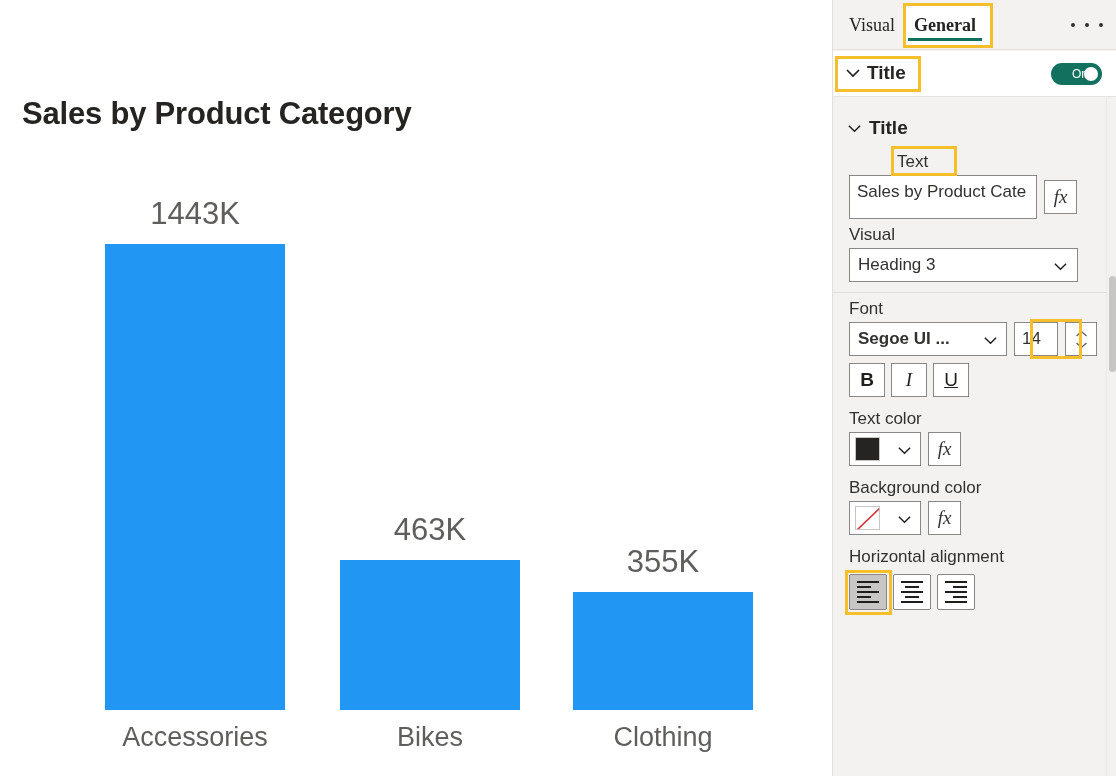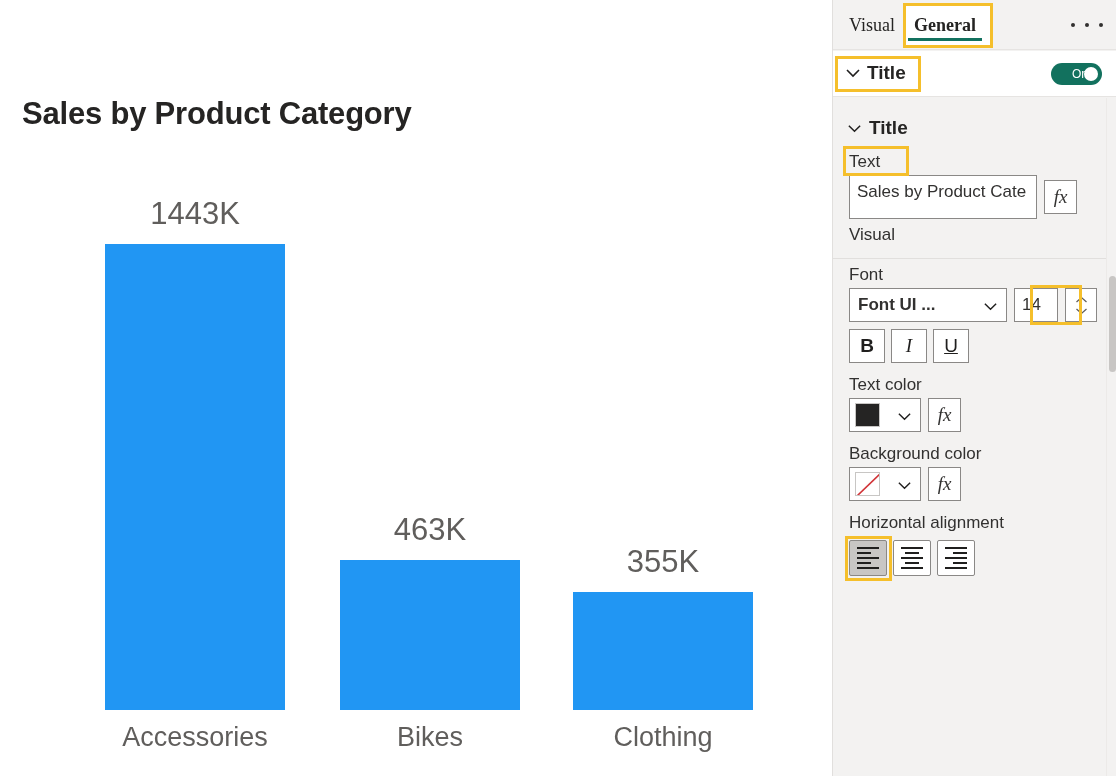--- a/index.html
+++ b/index.html
@@ -122,21 +122,21 @@
   .sub-chevron { position: absolute; left: 14px; top: 9px; width: 15px; height: 15px; }
   .sub-title {
     position: absolute; left: 36px; top: 5px;
     font-size: 19px; font-weight: bold; color: #252423;
   }
 
   .field-label {
     margin: 6px 0 3px 16px;
     font-size: 17px; color: #323130; display: inline-block;
   }
-  .label-wrap { position: relative; }
+  .label-wrap { position: relative; margin-left: 48px; }
   #text-label-hl { left: 10px; top: 0px; width: 66px; height: 30px; }
 
   .row { display: flex; align-items: center; margin-left: 16px; gap: 7px; }
 
   .txtbox {
     width: 188px; height: 44px;
     background: #ffffff; border: 1px solid #8a8886;
     font-size: 17px; color: #323130;
     padding: 0 7px; line-height: 32px;
     overflow: hidden; white-space: nowrap;
@@ -296,28 +296,36 @@
         <div class="hl-box" id="text-label-hl"></div>
         <div class="field-label">Text</div>
       </div>
       <div class="row">
         <div class="txtbox">Sales by Product Cate</div>
         <div class="fx-btn">fx</div>
       </div>
 
       
       <div class="field-label">Visual</div>
+      <div class="row">
+        <div class="dropdown">
+          <span>Heading 3</span>
+          <svg class="dd-chev" viewBox="0 0 16 16">
+            <path d="M2 5 L8 11 L14 5" fill="none" stroke="#201f1e" stroke-width="1.5"></path>
+          </svg>
+        </div>
+      </div>
 
       <div class="divider"></div>
 
       
       <div class="field-label">Font</div>
       <div class="row" style="position:relative;">
         <div class="font-select">
-          <span>Font UI ...</span>
+          <span>Segoe UI ...</span>
           <svg class="dd-chev" viewBox="0 0 16 16">
             <path d="M2 5 L8 11 L14 5" fill="none" stroke="#201f1e" stroke-width="1.5"></path>
           </svg>
         </div>
         <div class="size-box">14</div>
         <div class="spinner">
           <svg width="13" height="8" viewBox="0 0 13 8">
             <path d="M1.5 6 L6.5 1.5 L11.5 6" fill="none" stroke="#605e5c" stroke-width="1.3"></path>
           </svg>
           <svg width="13" height="8" viewBox="0 0 13 8">

